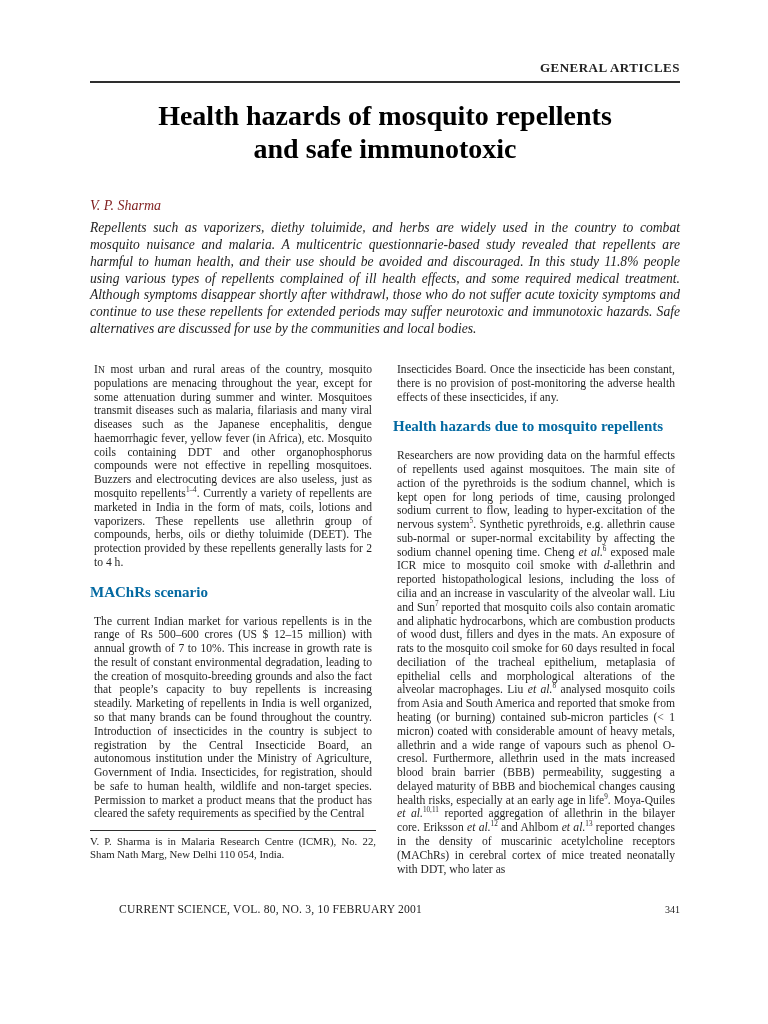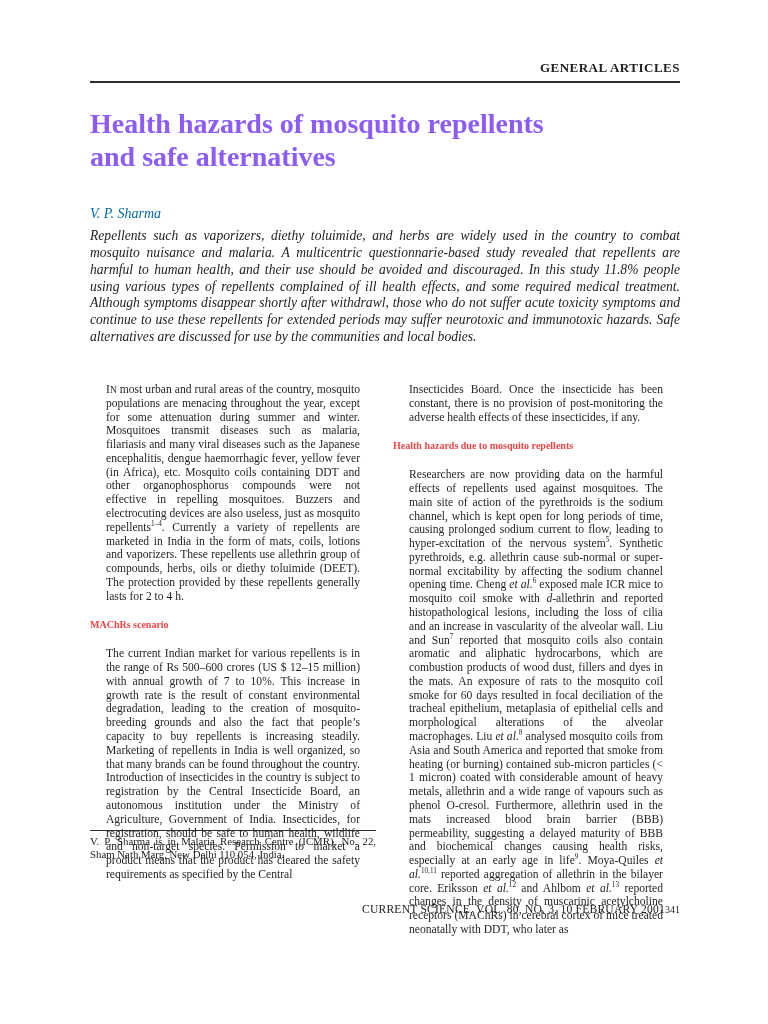--- a/index.html
+++ b/index.html
@@ -27,31 +27,32 @@
     font-size: 13px;
     letter-spacing: 0.5px;
     color: #222;
   }
   .head-rule {
     border: none;
     border-top: 2px solid #2e2e2e;
     margin-top: 5px;
   }
   .article-title {
-    margin-top: 24px;
+    margin-top: 16px;
     font-weight: bold;
     font-size: 28px;
     line-height: 1.18;
-    color: #8b5cf6;
+    color: #000000;
+    text-align: center;
   }
   .author {
     margin-top: 33px;
     font-style: italic;
     font-size: 14px;
-    color: #0369a1;
+    color: #7f1d1d;
   }
   .abstract {
     margin-top: 6px;
     font-style: italic;
     font-size: 13.6px;
     line-height: 1.24;
     text-align: justify;
     color: #222;
   }
   .columns {
@@ -59,27 +60,27 @@
     display: flex;
     gap: 17px;
   }
   .col {
     width: 286px;
     font-size: 11.6px;
     line-height: 1.19;
     text-align: justify;
     color: #1f1f1f;
   }
-  .col p { margin: 16px; }
+  .col p { margin: 4px; }
   .section-heading {
     font-weight: bold;
-    font-size: 10px;
+    font-size: 15px;
     margin: 14px 0 13px 0;
     text-align: left;
-    color: #ef4444;
+    color: #0369a1;
   }
   sup {
     font-size: 0.62em;
     vertical-align: super;
     line-height: 0;
   }
   .sc { font-size: 0.82em; }
   .footnote-block {
     position: absolute;
     left: 90px;
@@ -96,21 +97,21 @@
     line-height: 1.25;
     text-align: justify;
     color: #222;
   }
   .footer-row {
     position: absolute;
     left: 90px;
     right: 88px;
     top: 903px;
     display: flex;
-    justify-content: flex-end;
+    justify-content: space-between;
     align-items: baseline;
     margin-left: 29px;
   }
   .footer-journal {
     font-size: 11.6px;
     letter-spacing: 0.2px;
     color: #222;
   }
   .footer-page {
     font-size: 10px;
@@ -121,21 +122,21 @@
 <body>
 
 <div class="page">
   <div class="content">
 
     <div class="running-head">GENERAL ARTICLES</div>
     <hr class="head-rule">
 
     <div class="article-title">
       <div>Health hazards of mosquito repellents</div>
-      <div>and safe alternatives</div>
+      <div>and safe immunotoxic</div>
     </div>
 
     <div class="author">V. P. Sharma</div>
 
     <div class="abstract">Repellents such as vaporizers, diethy toluimide, and herbs are widely used in the country to combat mosquito nuisance and malaria. A multicentric questionnarie-based study revealed that repellents are harmful to human health, and their use should be avoided and discouraged. In this study 11.8% people using various types of repellents complained of ill health effects, and some required medical treatment. Although symptoms disappear shortly after withdrawl, those who do not suffer acute toxicity symptoms and continue to use these repellents for extended periods may suffer neurotoxic and immunotoxic hazards. Safe alternatives are discussed for use by the communities and local bodies.</div>
 
     <div class="columns">
       <div class="col">
         <p>I<span class="sc">N</span> most urban and rural areas of the country, mosquito populations are menacing throughout the year, except for some attenuation during summer and winter. Mosquitoes transmit diseases such as malaria, filariasis and many viral diseases such as the Japanese encephalitis, dengue haemorrhagic fever, yellow fever (in Africa), etc. Mosquito coils containing DDT and other organophosphorus compounds were not effective in repelling mosquitoes. Buzzers and electrocuting devices are also useless, just as mosquito repellents<sup>1–4</sup>. Currently a variety of repellents are marketed in India in the form of mats, coils, lotions and vaporizers. These repellents use allethrin group of compounds, herbs, oils or diethy toluimide (DEET). The protection provided by these repellents generally lasts for 2 to 4 h.</p>
         <div class="section-heading">MAChRs scenario</div>

